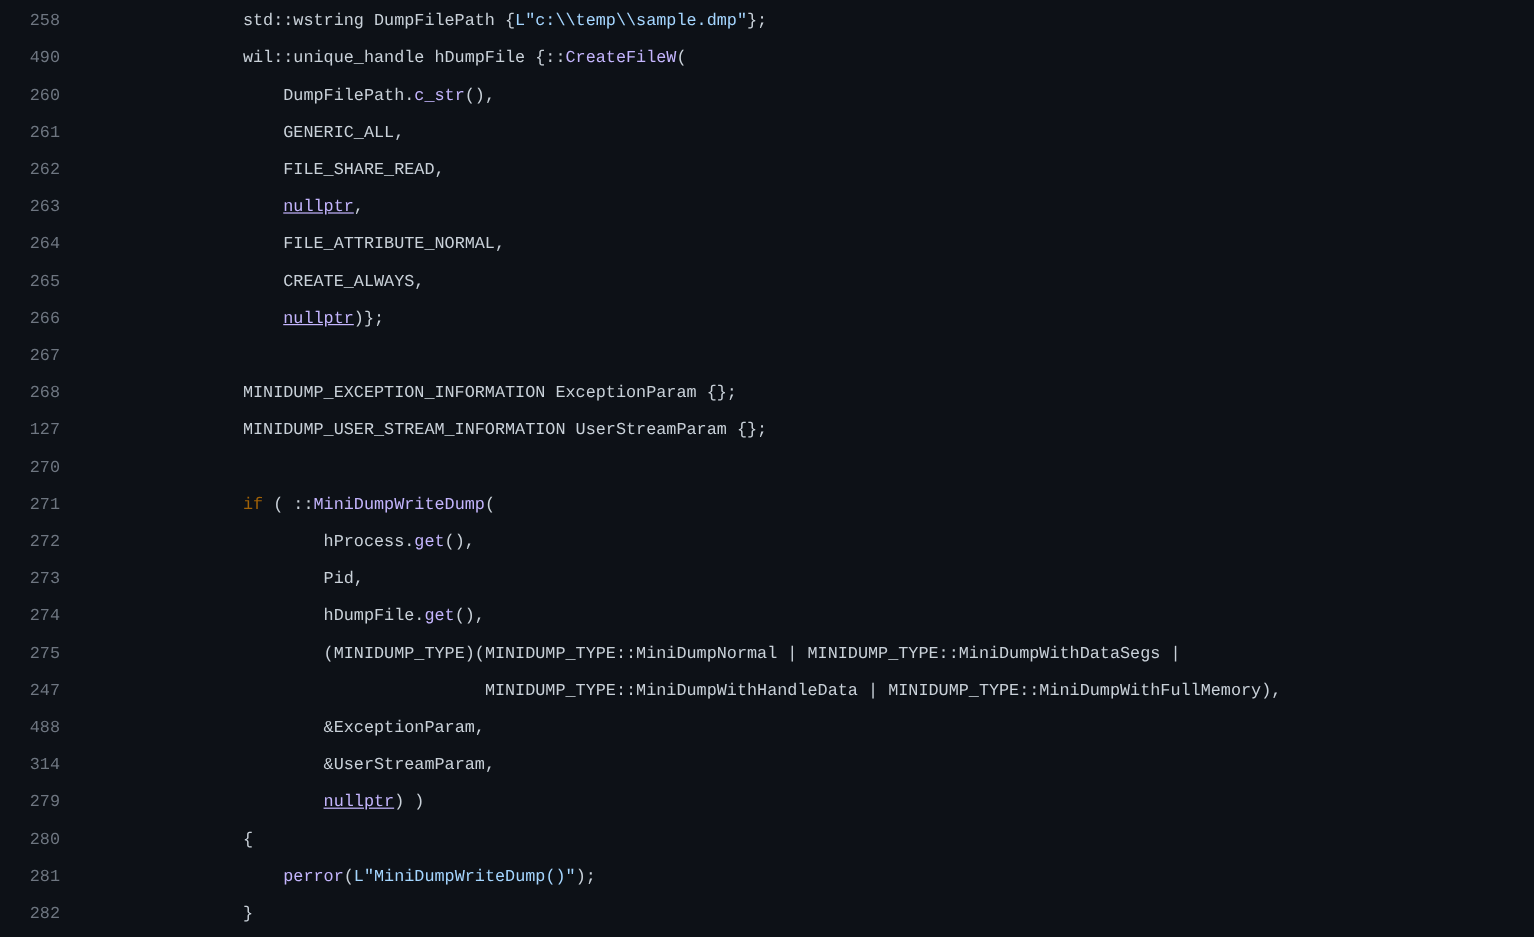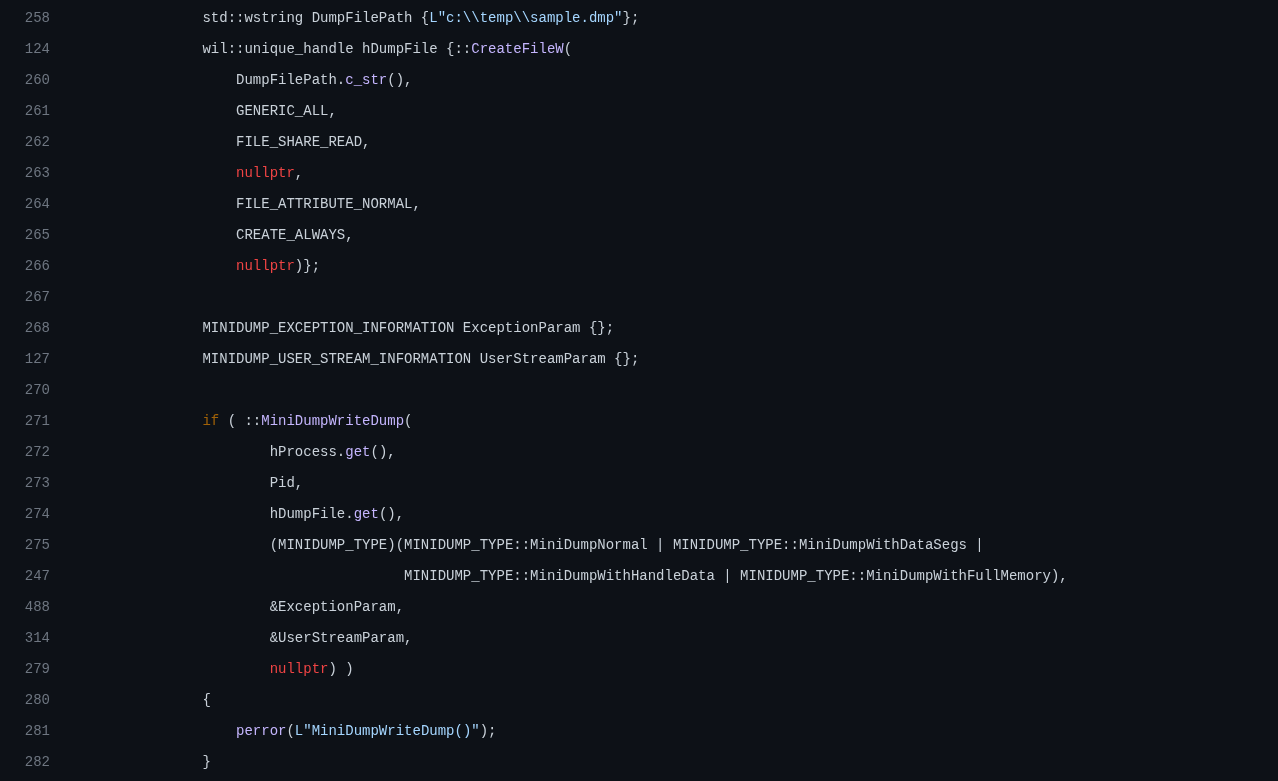--- a/index.html
+++ b/index.html
@@ -38,29 +38,29 @@
     height: 31px;
   }
   .code-line {
     display: block;
     height: 31px;
   }
   .tok-default { color: #c9d1d9; }
   .tok-func    { color: #c4b5fd; }
   .tok-string  { color: #a5d6ff; }
   .tok-keyword { color: #a16207; }
-  .tok-null    { color: #ef4444; }
+  .tok-null    { color: #c4b5fd; text-decoration: underline; }
 </style>
 </head>
 <body>
 
 <div class="code-view">
   <div class="gutter" id="gutter">
       <span class="line-num">258</span>
-      <span class="line-num">124</span>
+      <span class="line-num">490</span>
       <span class="line-num">260</span>
       <span class="line-num">261</span>
       <span class="line-num">262</span>
       <span class="line-num">263</span>
       <span class="line-num">264</span>
       <span class="line-num">265</span>
       <span class="line-num">266</span>
       <span class="line-num">267</span>
       <span class="line-num">268</span>
       <span class="line-num">127</span>

